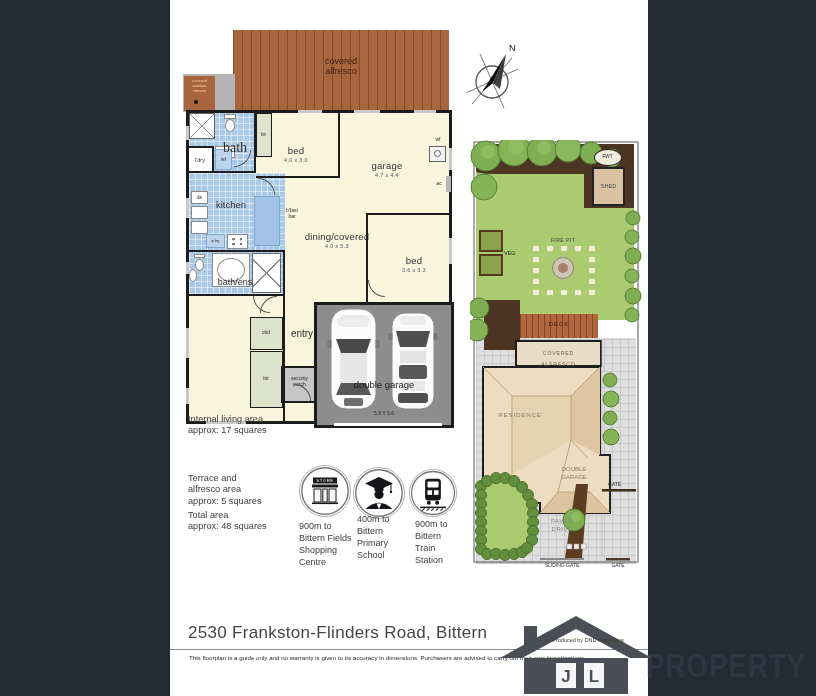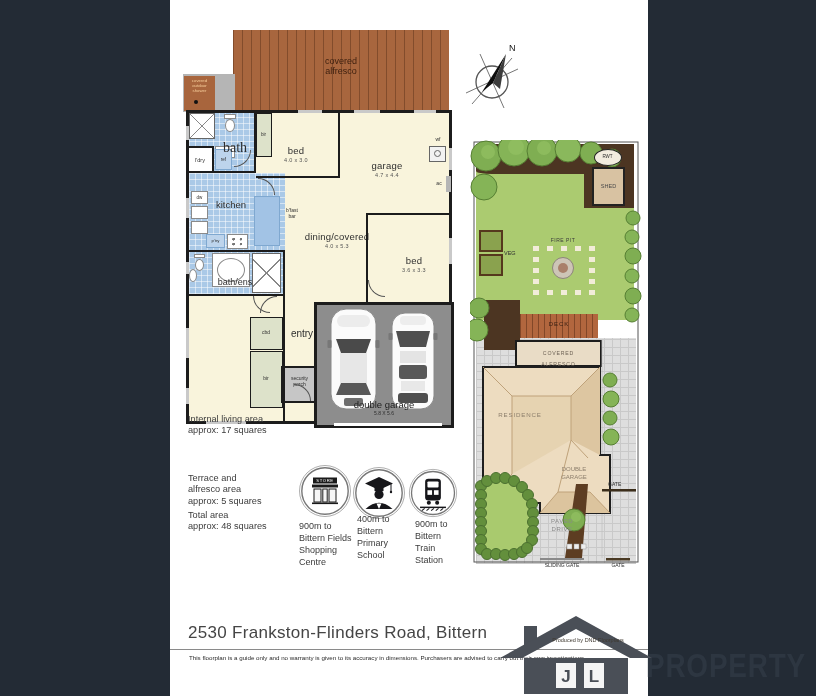--- a/index.html
+++ b/index.html
@@ -162,21 +162,21 @@
       <rect x="8" y="3" width="26" height="9" rx="4" fill="#ededed"></rect>
       <polygon points="4,18 38,18 34,34 8,34" fill="#4f4f4f"></polygon>
       <rect x="8" y="38" width="26" height="12" fill="#e4e4e4"></rect>
       <rect x="7" y="52" width="28" height="14" rx="3" fill="#585858"></rect>
       <rect x="9" y="68" width="24" height="10" fill="#e8e8e8"></rect>
       <rect x="6" y="80" width="30" height="10" rx="3" fill="#4f4f4f"></rect>
       <rect x="-3.5" y="20" width="4" height="7" rx="1" fill="#777"></rect>
         <rect x="41.5" y="20" width="4" height="7" rx="1" fill="#777"></rect>
     </g>
   </svg>
-  <div class="lbl" style="left:324px;top:400px;width:120px;font-size:9.5px;color:#1c1c1c;">double garage</div>
+  <div class="lbl" style="left:324px;top:380px;width:120px;font-size:9.5px;color:#1c1c1c;">double garage</div>
   <div class="lbl" style="left:324px;top:411px;width:120px;font-size:5px;color:#2e2e2e;">5.8 X 5.6</div>
   <div class="a" style="left:334px;top:423px;width:108px;height:3px;background:#fff;"></div>
 
   <div class="win" style="left:298px;top:110px;width:24px;height:3px;"></div>
   <div class="win" style="left:354px;top:110px;width:26px;height:3px;"></div>
   <div class="win" style="left:414px;top:110px;width:22px;height:3px;"></div>
   <div class="win" style="left:449px;top:148px;width:3px;height:22px;"></div>
   <div class="win" style="left:449px;top:238px;width:3px;height:26px;"></div>
   <div class="win" style="left:186px;top:126px;width:3px;height:14px;"></div>
   <div class="win" style="left:186px;top:198px;width:3px;height:20px;"></div>

